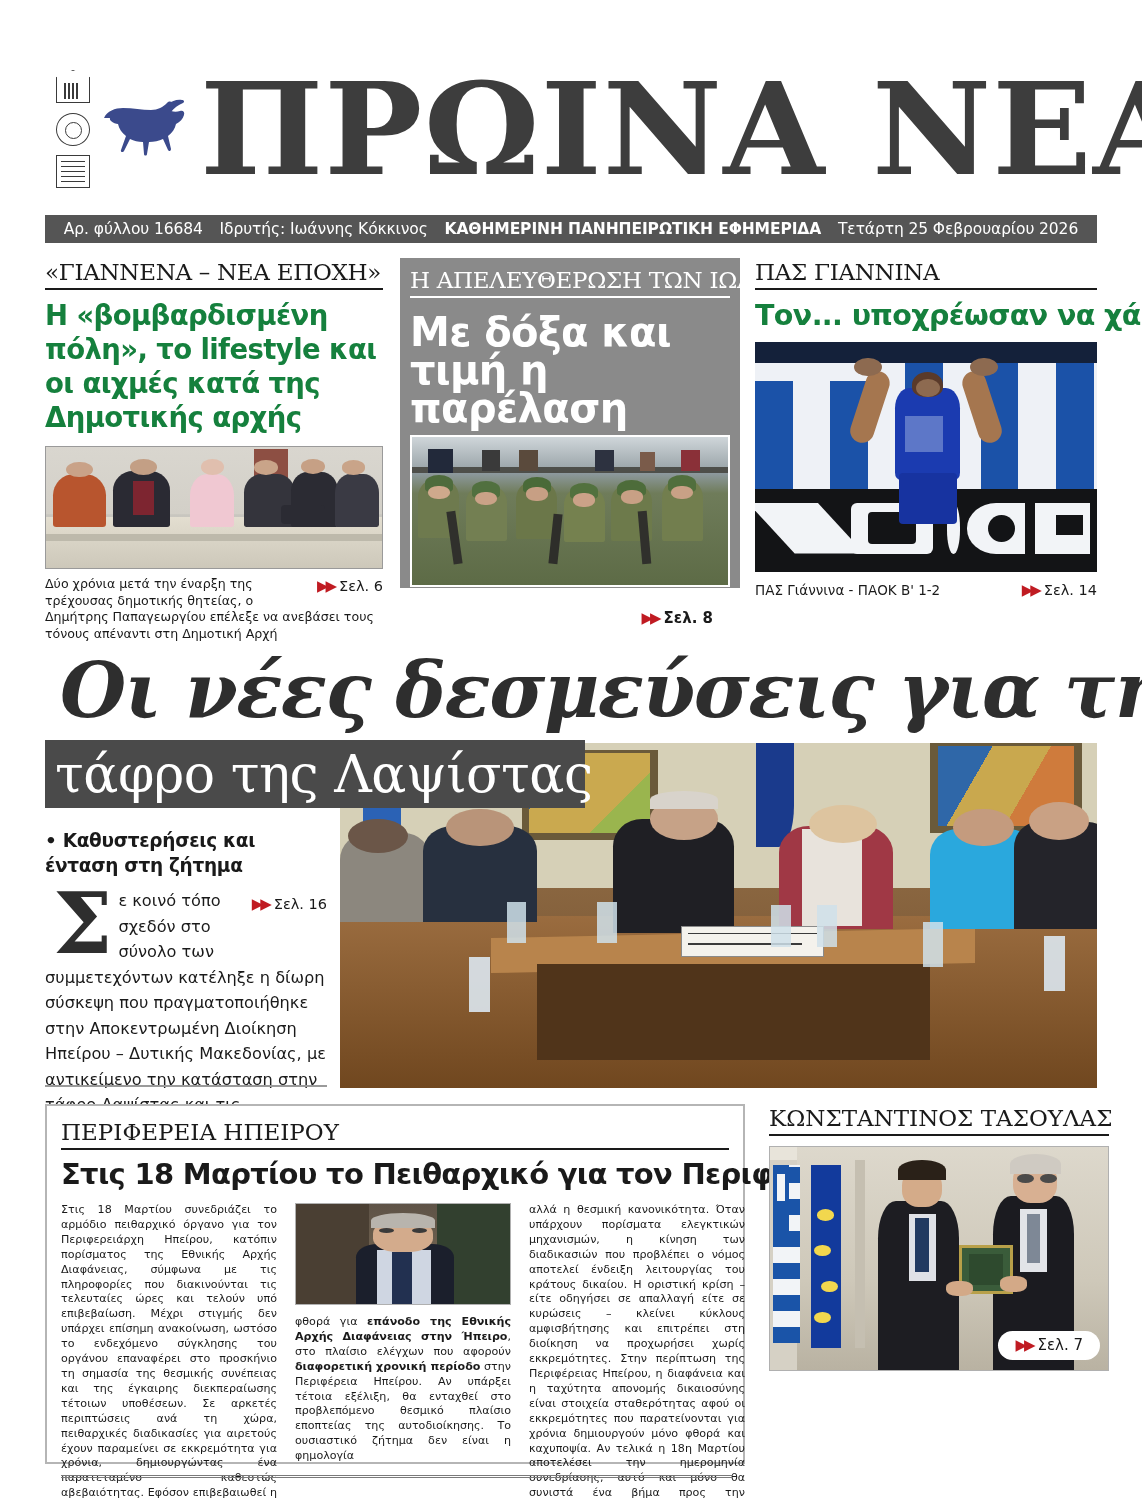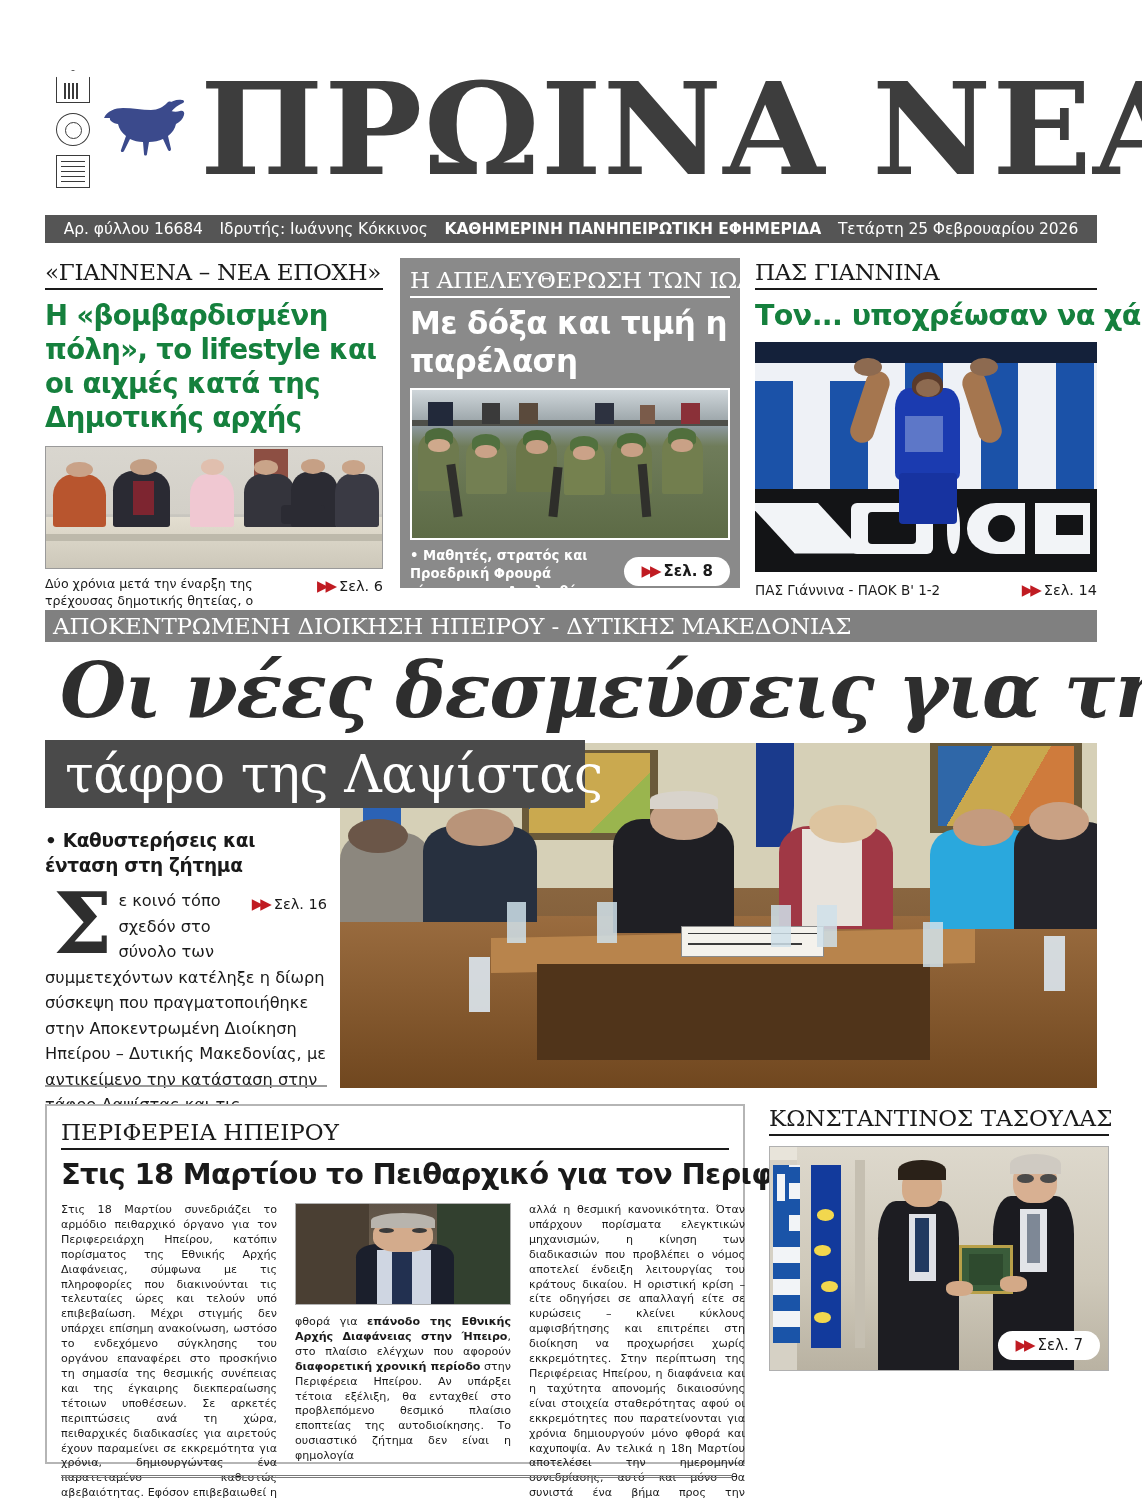--- a/index.html
+++ b/index.html
@@ -46,21 +46,21 @@
   .t-right { left:710px; width:342px; }
 
   .kicker { font-family:"DejaVu Serif", serif; font-size:23px; line-height:28px;
     color:#1a1a1a; letter-spacing:-0.3px; padding-bottom:2px;
     border-bottom:2.5px solid #1a1a1a; white-space:nowrap; }
   .kicker.onwhite { border-bottom:2.5px solid #1a1a1a; }
   .kicker.ongray { color:#ffffff; border-bottom:2.5px solid #ffffff; }
 
   .t-head { font-weight:700; color:#15803d; letter-spacing:-0.6px; }
   .t-left .t-head  { font-size:27.5px; line-height:34px; margin-top:8px; }
-  .t-mid .t-head   { font-size:31px; line-height:38px; margin-top:6px; color:#ffffff; }
+  .t-mid .t-head   { font-size:40px; line-height:38px; margin-top:15px; color:#ffffff; }
   .t-right .t-head { font-size:28.5px; line-height:36px; margin-top:8px; white-space:nowrap; }
 
   .photo { position:relative; overflow:hidden; background:#cfcfcf; }
   .ph-left  { margin-top:12px; width:338px; height:123px; border:1px solid #9a9a9a; }
   .ph-mid   { margin-top:8px;  width:320px; height:152px; border:2px solid #ffffff; }
   .ph-right { margin-top:8px;  width:342px; height:230px; }
 
   .cap { font-size:12.6px; line-height:16.5px; color:#1a1a1a; margin-top:7px; }
   .cap.white { color:#ffffff; font-weight:700; font-size:13.2px; line-height:18px; }
   .cap-right { font-size:13.5px; line-height:18px; color:#1a1a1a; margin-top:9px; }
@@ -76,21 +76,21 @@
   .mainbar { position:absolute; left:45px; top:610px; width:1052px; height:32px;
     background:#808080; color:#ffffff; font-family:"DejaVu Serif", serif;
     font-size:23px; line-height:32px; padding-left:8px; letter-spacing:-0.2px; white-space:nowrap; }
 
   .mainhead { position:absolute; left:60px; top:645px; width:1040px; height:92px;
     font-family:"DejaVu Serif", serif; font-style:italic; font-weight:700;
     font-size:76px; line-height:92px; color:#2e2e2e; letter-spacing:-1.5px; white-space:nowrap; }
 
   .mainhead2 { position:absolute; left:45px; top:740px; width:540px; height:68px;
     background:#4a4a4a; color:#ffffff; font-family:"DejaVu Serif", serif;
-    font-weight:400; font-size:52px; line-height:68px; padding-left:20px;
+    font-weight:400; font-size:52px; line-height:68px; padding-left:10px;
     letter-spacing:-0.5px; white-space:nowrap; }
 
   .ph-main { position:absolute; left:340px; top:743px; width:757px; height:345px;
     overflow:hidden; background:#bfbfbf; }
 
   .lead { position:absolute; left:45px; top:828px; width:282px; }
   .lead-bullet { font-weight:700; font-size:18.5px; line-height:25px; color:#1a1a1a;
     letter-spacing:-0.3px; }
   .lead-body { position:relative; margin-top:10px; font-size:16.2px; line-height:25.5px;
     color:#1a1a1a; text-align:left; }
@@ -279,21 +279,20 @@
       <div class="cap-right">
         <span class="pgref" style="float:right;margin:0 0 0 8px;">
           <span class="arrows">▶▶</span>
           <span>Σελ.   14</span>
         </span>
         <span>ΠΑΣ Γιάννινα - ΠΑΟΚ Β' 1-2</span>
       </div>
     </div>
   </div>
 
-  <div class="mainbar">ΑΠΟΚΕΝΤΡΩΜΕΝΗ ΔΙΟΙΚΗΣΗ ΗΠΕΙΡΟΥ  -  ΔΥΤΙΚΗΣ ΜΑΚΕΔΟΝΙΑΣ</div>
   <div class="mainhead">Οι νέες δεσμεύσεις για την</div>
 
   <div class="ph-main">
     <div class="pimg" style="background:linear-gradient(180deg,#d8d3bc 0%,#cfc9b0 40%,#8a6640 41%,#6d4c2c 100%);"></div>
     <div class="shape" style="left:0;top:0;width:100%;height:42%;background:#d6d0b7;"></div>
 
     <div class="shape" style="left:24%;top:2%;width:18%;height:26%;background:#6a5a3a;padding:3px;"></div>
     <div class="shape" style="left:25%;top:3%;width:16%;height:23%;background:
       linear-gradient(135deg,#2f67a8 0 28%,#caa94f 28% 70%,#9ab54e 70% 100%);"></div>
     <div class="shape" style="left:78%;top:0%;width:20%;height:26%;background:#6a5a3a;"></div>

